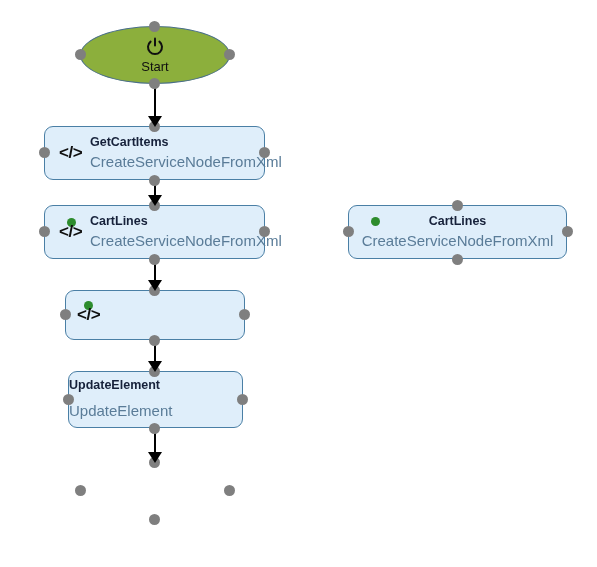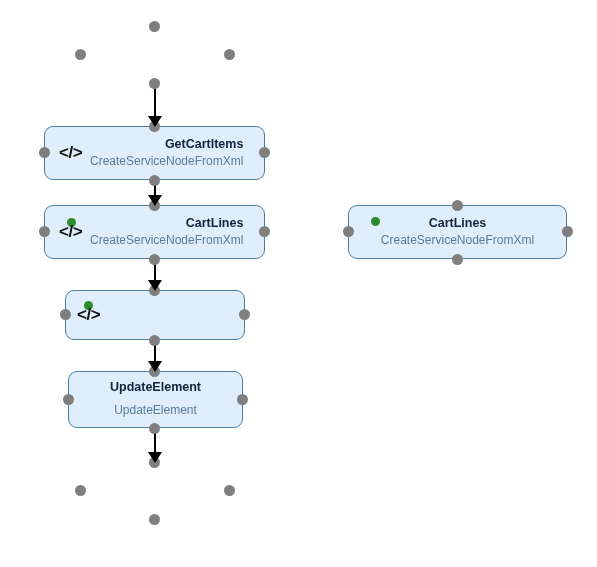--- a/index.html
+++ b/index.html
@@ -110,34 +110,33 @@
     background: #2d8c2d;
     left: 22px;
     top: 12px;
   }
   .box-text {
     display: flex;
     flex-direction: column;
   }
   .box-text.with-icon {
     margin-left: 45px;
-    text-align: right;
   }
   .box-text.no-icon {
     width: 100%;
-    align-items: center;
+    align-items: flex-start;
   }
   .node-title {
     font-size: 12.5px;
     font-weight: bold;
     color: #16213a;
     line-height: 1.35;
   }
   .node-subtitle {
-    font-size: 12px;
+    font-size: 15px;
     color: #5a7c98;
     line-height: 1.45;
   }
   .box-text.no-icon .node-title { margin-bottom: 6px; }
 </style>
 </head>
 <body>
 
 <div id="canvas">
 
@@ -149,20 +148,29 @@
 
   <div class="edge-line" style="left:154px; top:259px; height:25px;"></div>
   <div class="edge-head" style="left:148px; top:280px;"></div>
 
   <div class="edge-line" style="left:154px; top:340px; height:25px;"></div>
   <div class="edge-head" style="left:148px; top:361px;"></div>
 
   <div class="edge-line" style="left:154px; top:428px; height:28px;"></div>
   <div class="edge-head" style="left:148px; top:452px;"></div>
 
+  <div class="ellipse-node start" style="left:80px; top:26px; width:150px; height:58px;">
+    <span class="ellipse-icon">
+      <svg viewBox="0 0 20 20" width="20" height="20">
+        <path d="M5.6 4.6 A7 7 0 1 0 14.4 4.6" fill="none" stroke="#101010" stroke-width="2" stroke-linecap="round"></path>
+        <line x1="10" y1="1.5" x2="10" y2="8.5" stroke="#101010" stroke-width="2" stroke-linecap="round"></line>
+      </svg>
+    </span>
+    <span class="ellipse-label">Start</span>
+  </div>
   <div class="port" style="left:149px; top:21px;"></div>
   <div class="port" style="left:75px; top:49px;"></div>
   <div class="port" style="left:224px; top:49px;"></div>
   <div class="port" style="left:149px; top:78px;"></div>
 
   <div class="box-node" style="left:44px; top:126px; width:221px; height:54px;">
     <div class="box-inner">
       <span class="code-icon">&lt;/&gt;</span>
       <div class="box-text with-icon">
         <span class="node-title">GetCartItems</span>

